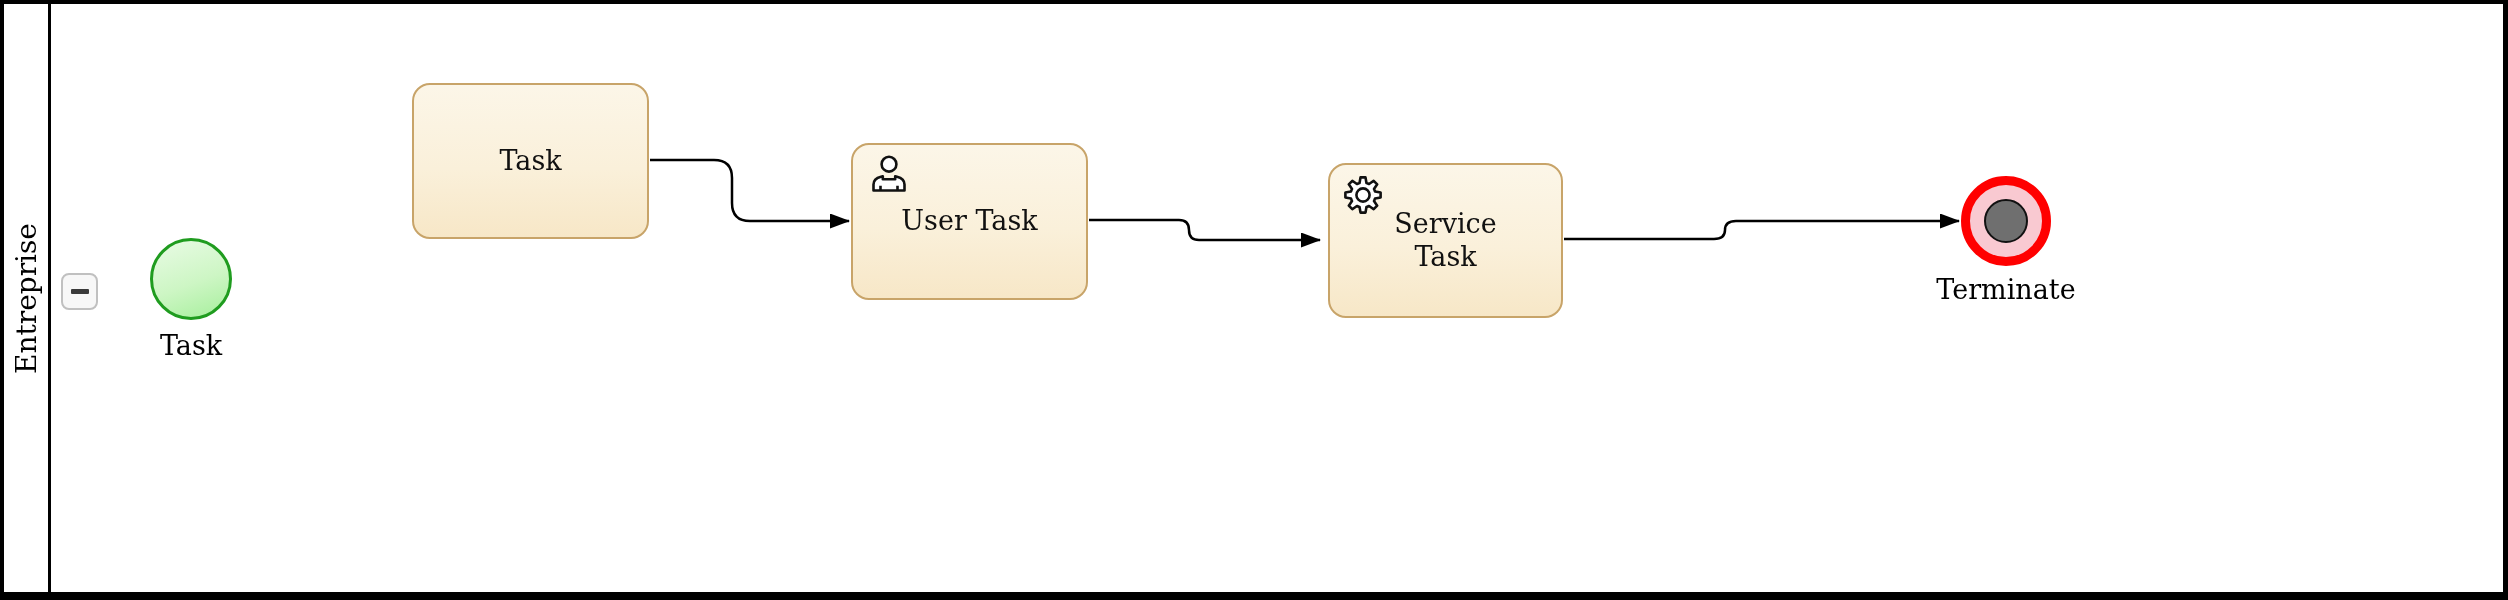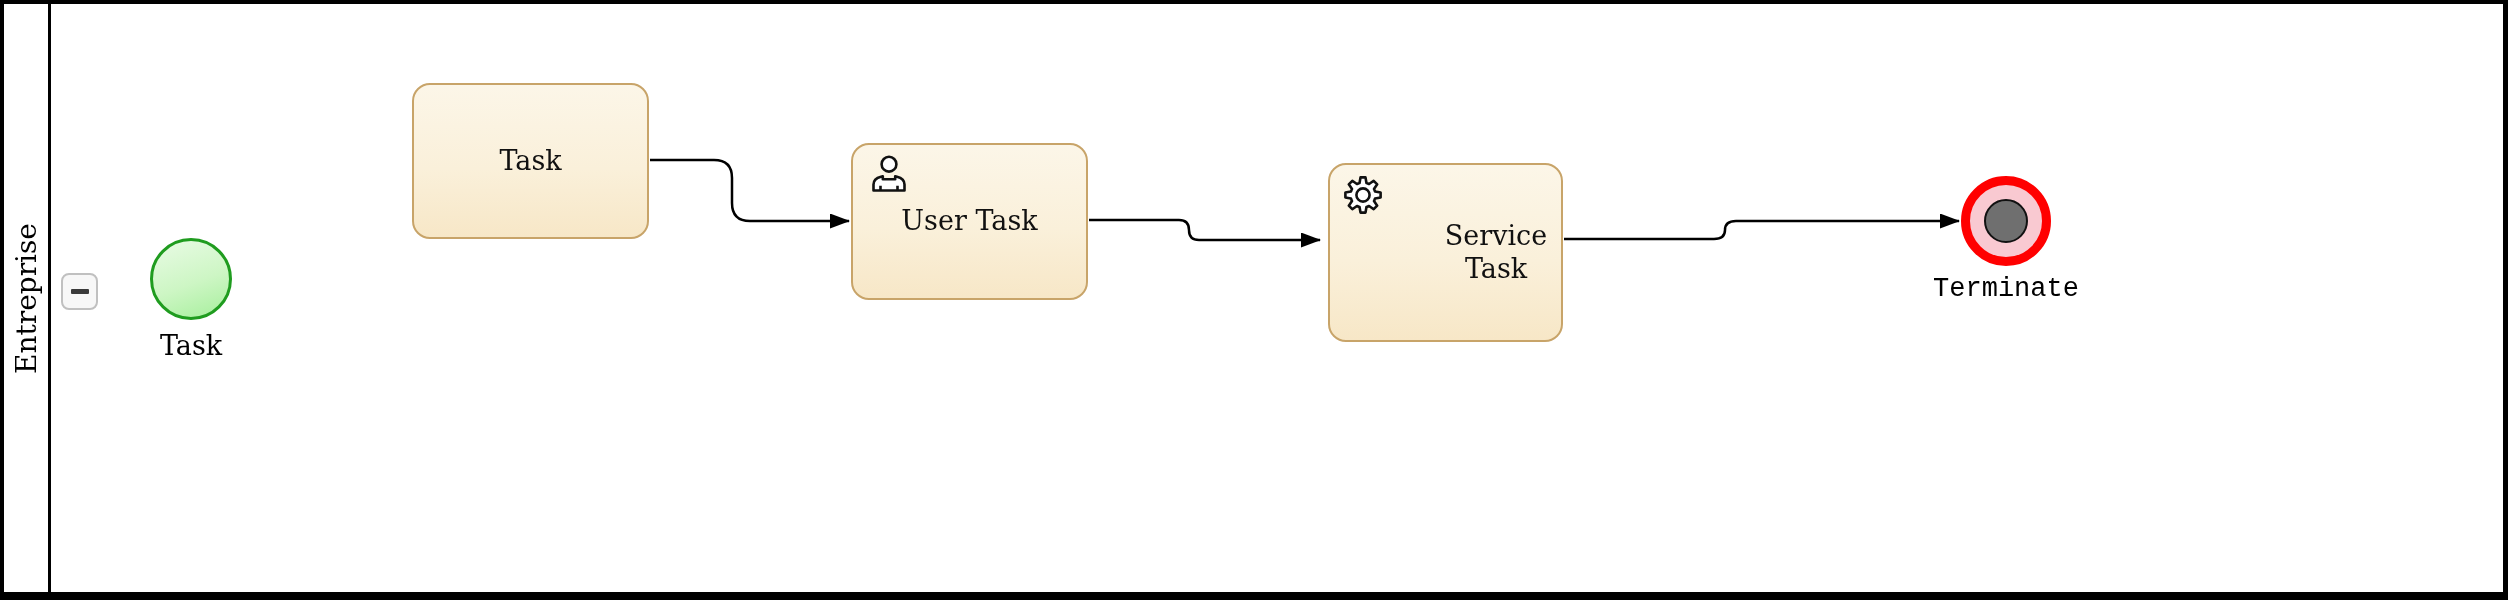--- a/index.html
+++ b/index.html
@@ -38,30 +38,30 @@
   .start-label{left:121px;top:330px;width:140px;}
   .terminate-event{
     position:absolute;left:1961px;top:176px;width:90px;height:90px;box-sizing:border-box;
     border-radius:50%;border:9px solid #ff0000;background:#f9c9d1;
     display:flex;align-items:center;justify-content:center;
   }
   .terminate-core{
     width:44px;height:44px;box-sizing:border-box;border-radius:50%;
     background:#6f6f6f;border:2.5px solid #111;
   }
-  .terminate-label{left:1926px;top:274px;width:160px;font-family:Liberation Mono, monospace;}
+  .terminate-label{left:1926px;top:274px;width:160px;}
   
   .task-box{
     position:absolute;box-sizing:border-box;border:2.5px solid #c8a469;border-radius:18px;
     background:linear-gradient(180deg,#fcf6e8 0%,#faf0da 55%,#f7e7c7 100%);
     display:flex;align-items:center;justify-content:center;
   }
   .task-node{left:412px;top:83px;width:237px;height:156px;}
   .user-task-node{left:851px;top:143px;width:237px;height:157px;}
-  .service-task-node{left:1328px;top:163px;width:235px;height:179px;justify-content:flex-end;}
+  .service-task-node{left:1328px;top:163px;width:235px;height:155px;}
   .task-box .label{font-size:27px;text-align:center;line-height:1.2;}
   .service-task-node .label{max-width:130px;}
   .box-icon{position:absolute;}
   .user-icon{left:16px;top:7px;width:40px;height:44px;}
   .gear-icon{left:10px;top:7px;width:46px;height:46px;}
   
   .flows{position:absolute;left:0;top:0;width:2508px;height:600px;}
 </style>
 </head>
 <body>

